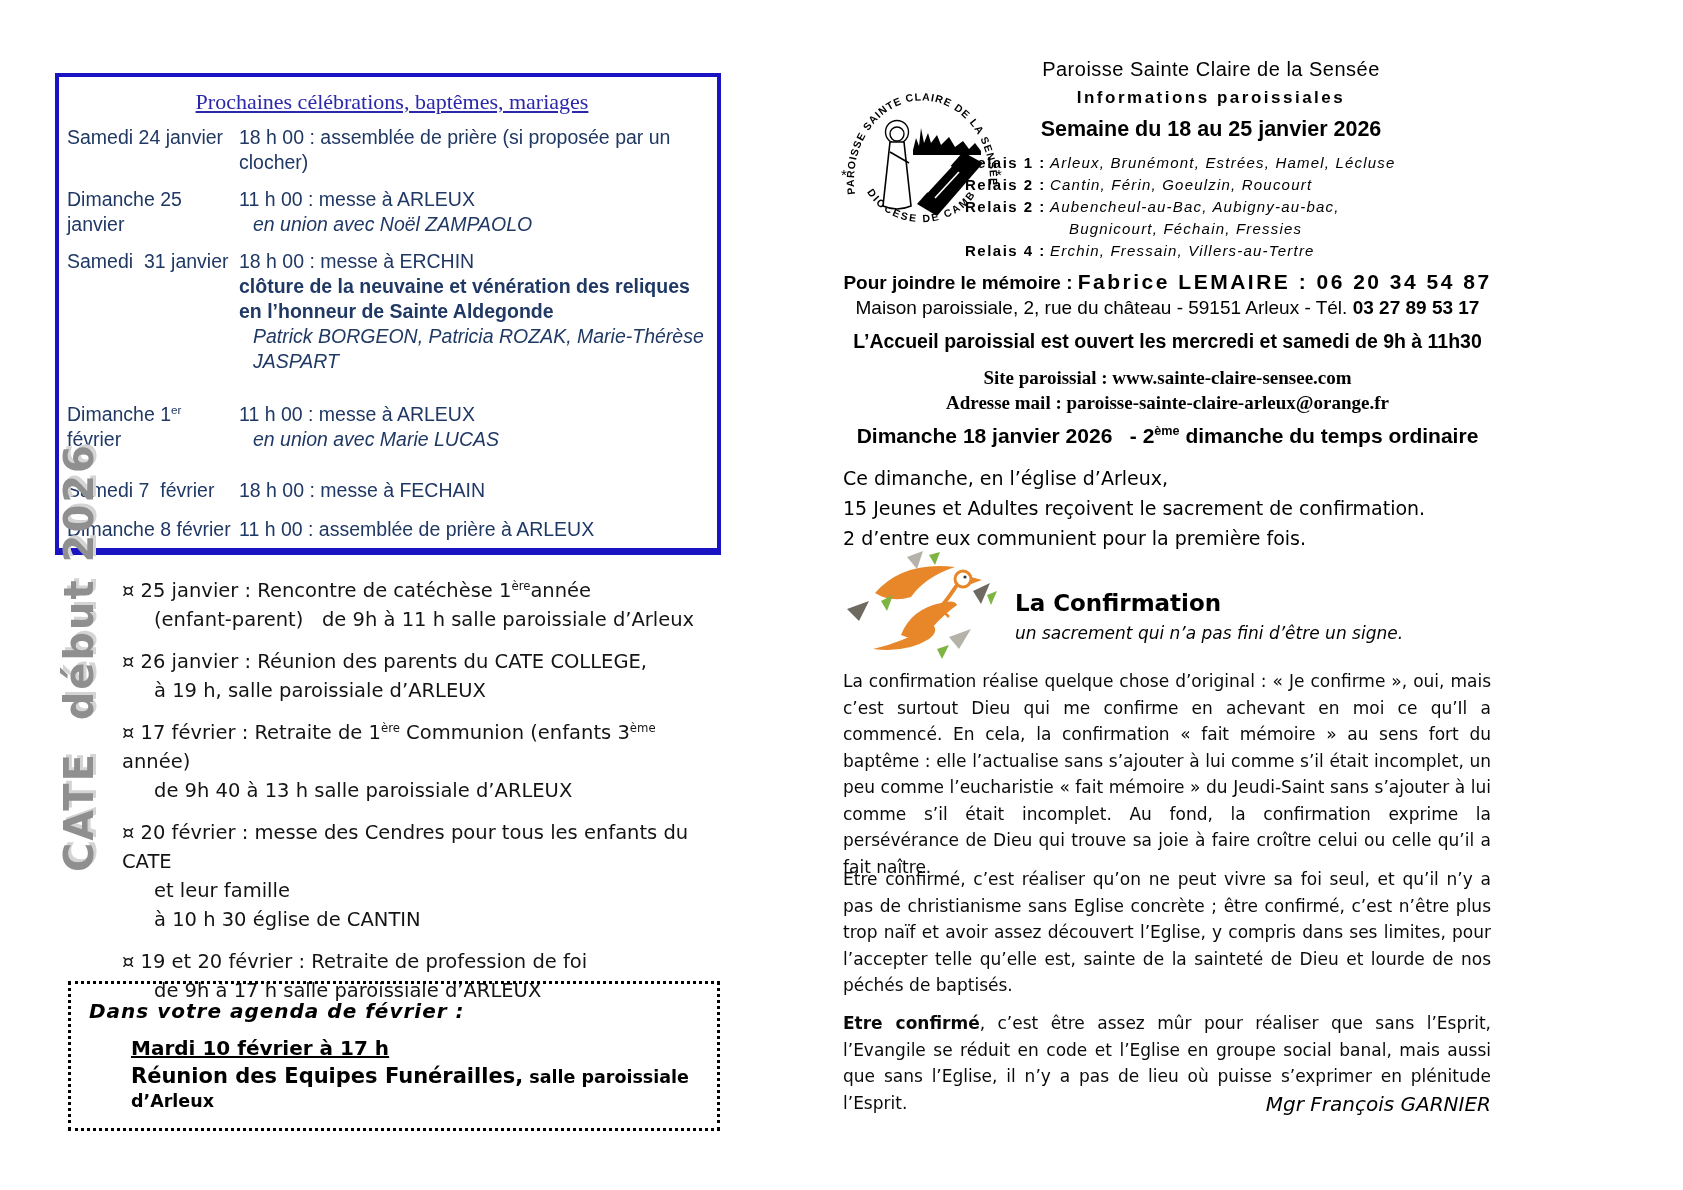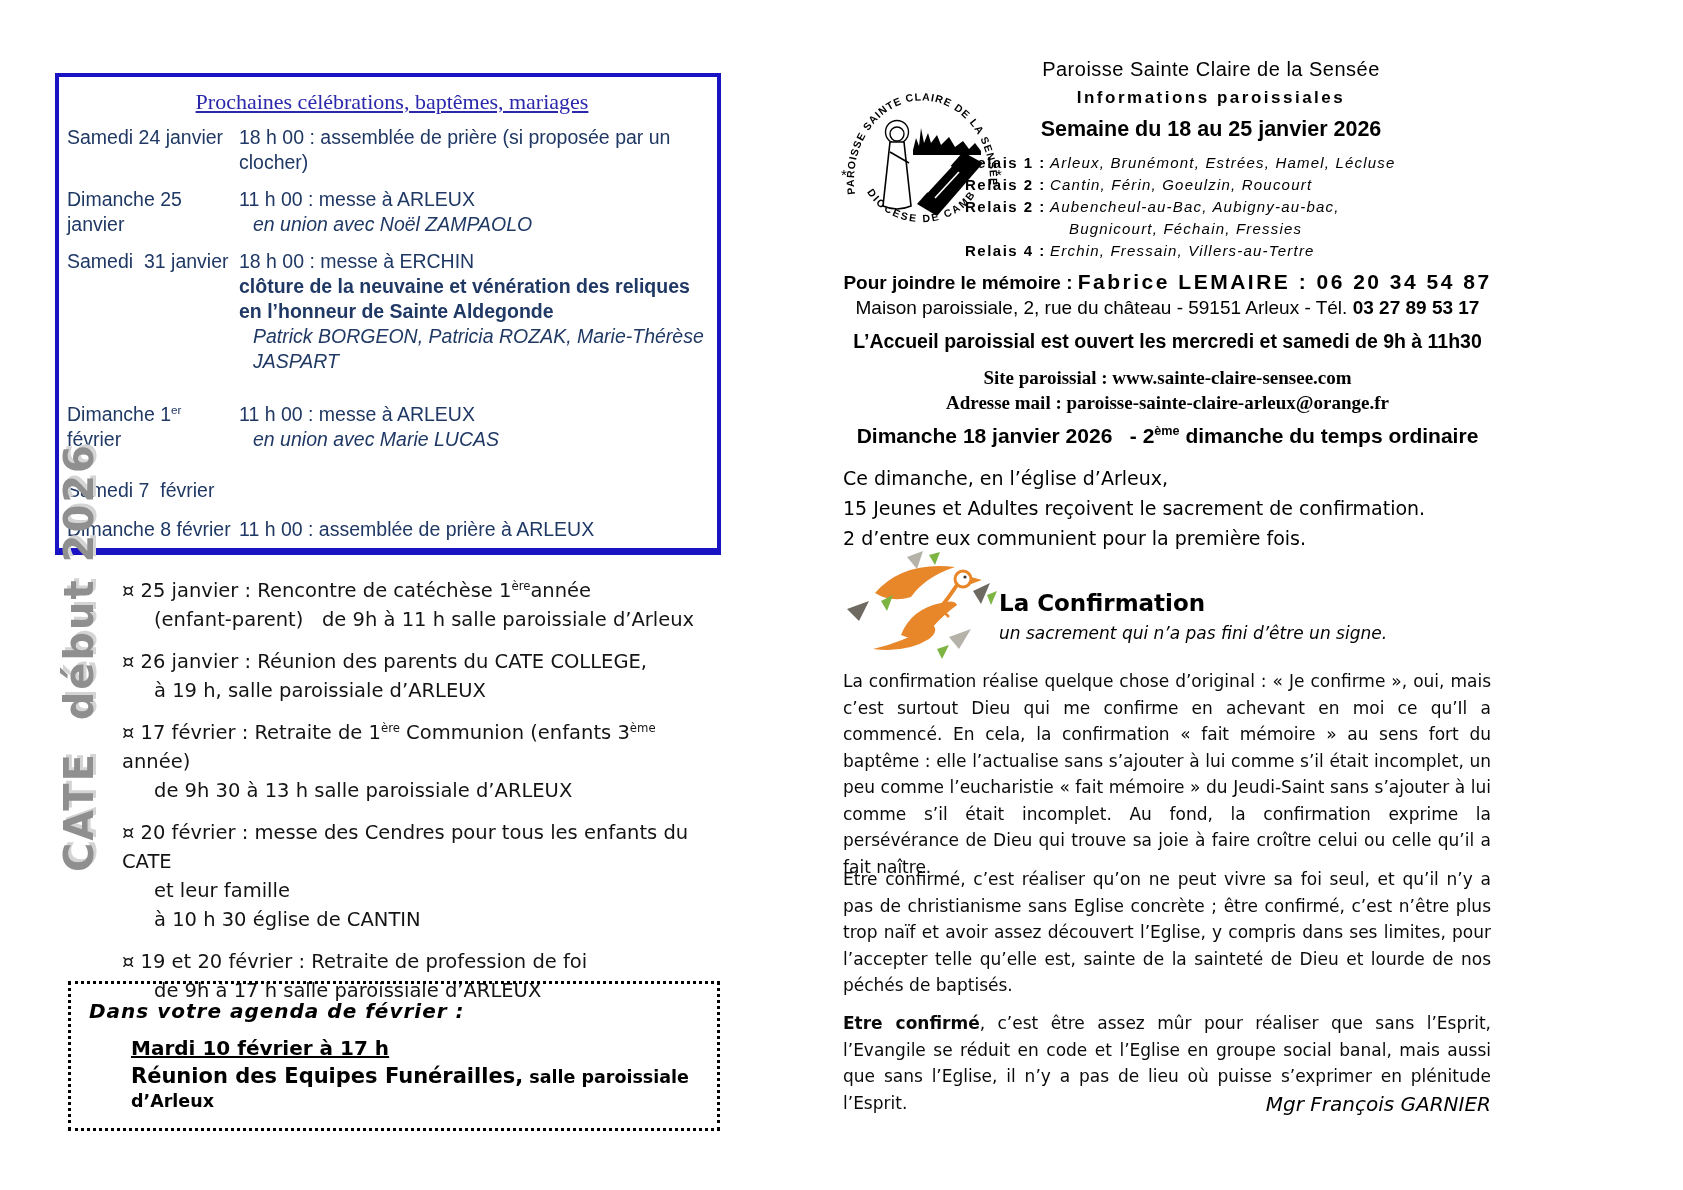--- a/index.html
+++ b/index.html
@@ -66,21 +66,21 @@
   .c-mail{font-family:"Liberation Serif",serif;font-weight:bold;font-size:19px;margin-top:3px;}
 
   .sunday{position:absolute;left:840px;top:424px;width:655px;text-align:center;
           font-size:21px;font-weight:bold;white-space:pre-wrap;}
 
   .intro{position:absolute;left:843px;top:463px;font-family:"DejaVu Sans",sans-serif;
          font-size:19px;line-height:30px;}
 
   .conf-head{position:absolute;left:845px;top:550px;display:flex;}
   .dove{width:152px;height:112px;flex:none;}
-  .conf-titles{margin-left:2px;padding-top:40px;font-family:"DejaVu Sans",sans-serif;}
+  .conf-titles{margin-left:18px;padding-top:40px;font-family:"DejaVu Sans",sans-serif;}
   .conf-t{font-size:23px;font-weight:bold;}
   .conf-s{font-size:17px;font-style:italic;margin-top:7px;}
 
   .para{position:absolute;left:843px;width:648px;margin:0;text-align:justify;
         font-family:"DejaVu Sans",sans-serif;font-size:17px;line-height:26.5px;color:#0a0a0a;}
   .p1{top:668px;}
   .p2{top:866px;}
   .p3{top:1010px;}
   .signature{position:absolute;left:843px;top:1092px;width:648px;text-align:right;
              font-family:"DejaVu Sans",sans-serif;font-style:italic;font-size:20px;}
@@ -121,20 +121,23 @@
     <div class="cel-row mb3 mb4">
       <div class="cel-date"><span>Dimanche 1</span><sup>er</sup><span> février</span></div>
       <div class="cel-lines">
         <div class="ln">11 h 00 : messe à ARLEUX</div>
         <div class="ln ln-it">en union avec Marie LUCAS</div>
       </div>
     </div>
 
     <div class="cel-row mb5">
       <div class="cel-date">Samedi 7  février</div>
+      <div class="cel-lines">
+        <div class="ln">18 h 00 : messe à FECHAIN</div>
+      </div>
     </div>
 
     <div class="cel-row mb6">
       <div class="cel-date">Dimanche 8 février</div>
       <div class="cel-lines">
         <div class="ln">11 h 00 : assemblée de prière à ARLEUX</div>
       </div>
     </div>
   </section>
 
@@ -144,21 +147,21 @@
     <div class="cate-item">
       <div class="ci-l1"><span>¤ 25 janvier : Rencontre de catéchèse 1</span><sup>ère</sup><span>année</span></div>
       <div class="ci-cont">(enfant-parent)   de 9h à 11 h salle paroissiale d’Arleux</div>
     </div>
     <div class="cate-item">
       <div class="ci-l1">¤ 26 janvier : Réunion des parents du CATE COLLEGE,</div>
       <div class="ci-cont">à 19 h, salle paroissiale d’ARLEUX</div>
     </div>
     <div class="cate-item">
       <div class="ci-l1"><span>¤ 17 février : Retraite de 1</span><sup>ère</sup><span> Communion (enfants 3</span><sup>ème</sup><span> année)</span></div>
-      <div class="ci-cont">de 9h 30 à 13 h salle paroissiale d’ARLEUX</div>
+      <div class="ci-cont">de 9h 40 à 13 h salle paroissiale d’ARLEUX</div>
     </div>
     <div class="cate-item">
       <div class="ci-l1">¤ 20 février : messe des Cendres pour tous les enfants du CATE</div>
       <div class="ci-cont">et leur famille</div>
       <div class="ci-cont">à 10 h 30 église de CANTIN</div>
     </div>
     <div class="cate-item">
       <div class="ci-l1">¤ 19 et 20 février : Retraite de profession de foi</div>
       <div class="ci-cont">de 9h à 17 h salle paroissiale d’ARLEUX</div>
     </div>

